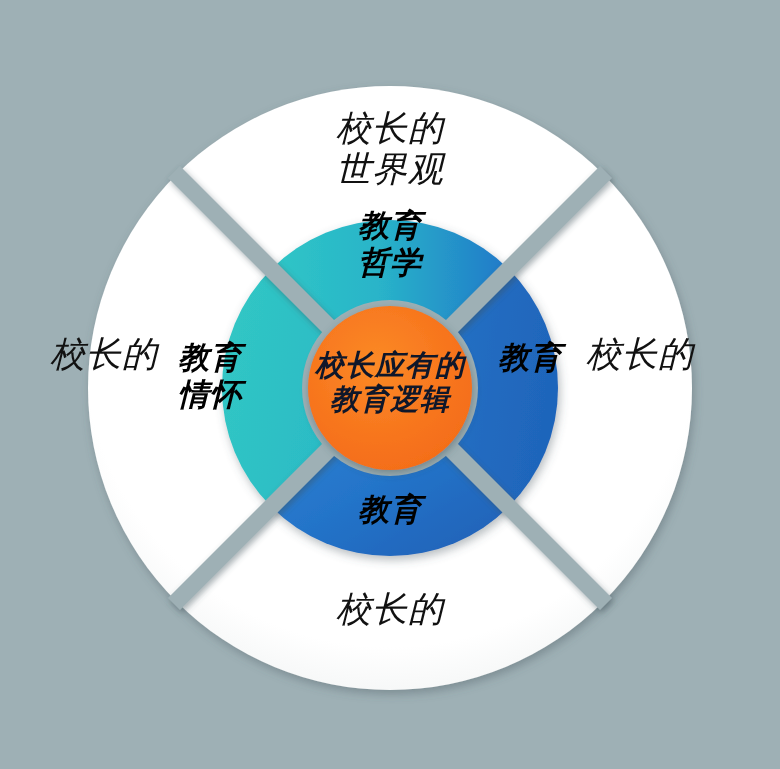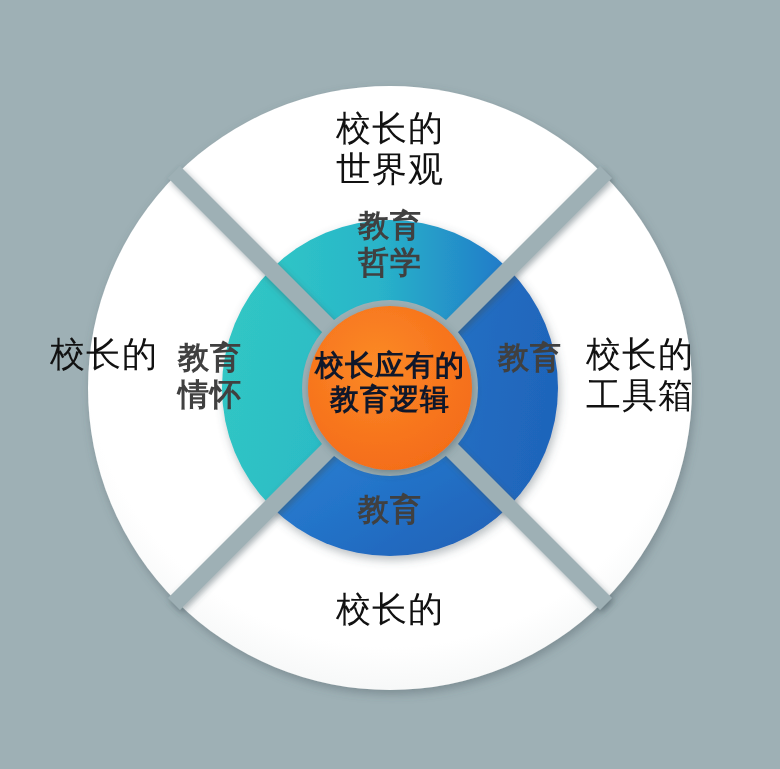--- a/index.html
+++ b/index.html
@@ -35,30 +35,30 @@
   }
   .outer-lbl {
     font-size: 35px;
     font-weight: 400;
     color: #111111;
     letter-spacing: 1px;
   }
   .ring-lbl {
     font-size: 31px;
     font-weight: 700;
-    color: #404040;
+    color: #000000;
     letter-spacing: 1px;
   }
   .core-lbl {
     font-size: 29px;
     font-weight: 700;
     color: #0f172a;
     letter-spacing: 1px;
   }
-  .lbl span { display: block; }
+  .lbl span { display: block; font-style: italic; }
 </style>
 </head>
 <body>
 
 <div id="stage">
 
   <svg class="diagram" viewBox="0 0 780 769">
     <defs>
 
       <linearGradient id="gradTop" x1="0" y1="0" x2="1" y2="0">
@@ -136,21 +136,20 @@
     <span>校长的</span>
     <span>世界观</span>
   </div>
 
   <div class="lbl outer-lbl" style="left:14px; top:333px; width:180px;">
     <span>校长的</span>
   </div>
 
   <div class="lbl outer-lbl" style="left:550px; top:333px; width:180px;">
     <span>校长的</span>
-    <span>工具箱</span>
   </div>
 
   <div class="lbl outer-lbl" style="left:300px; top:588px; width:180px;">
     <span>校长的</span>
   </div>
 
   <div class="lbl ring-lbl" style="left:310px; top:208px; width:160px;">
     <span>教育</span>
     <span>哲学</span>
   </div>

